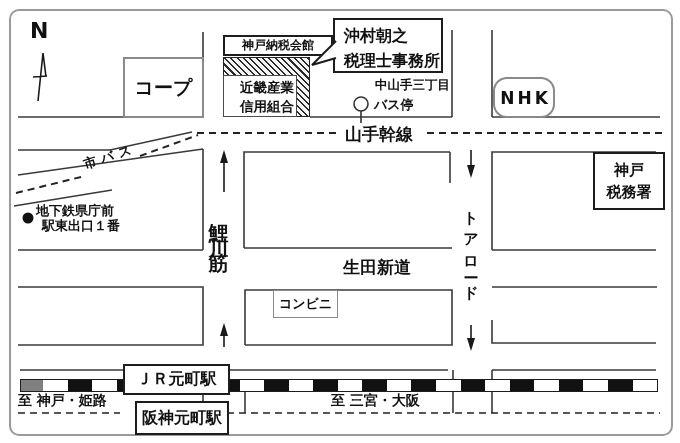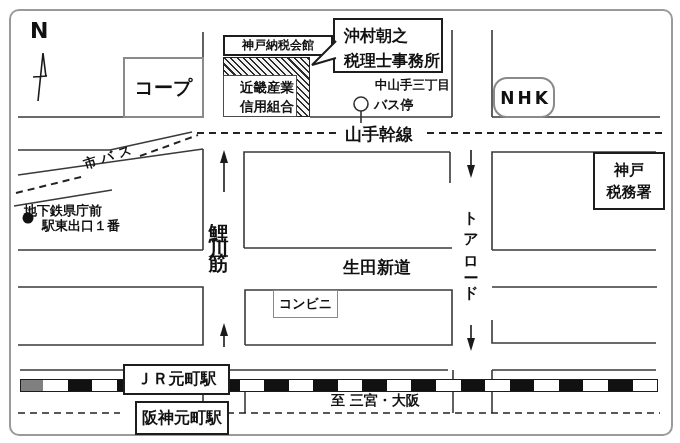--- a/index.html
+++ b/index.html
@@ -126,21 +126,21 @@
 
   <div class="lbl" id="busstop-label-area" style="left:375px;top:77px;">中山手三丁目</div>
   <div class="lbl" style="left:374px;top:96px;font-size:13px;">バス停</div>
 
   <div class="box gray-box" style="left:493px;top:77px;width:62px;height:41px;font-size:17px;letter-spacing:3px;padding-left:3px;border-radius:14px;">NHK</div>
 
   <div class="lbl" style="left:345px;top:123px;font-size:17px;">山手幹線</div>
 
   <div class="lbl" style="left:84px;top:156px;font-size:13px;letter-spacing:5px;transform:rotate(-18deg);transform-origin:left center;">市バス</div>
 
-  <div class="lbl" style="left:24px;top:202px;font-size:13px;text-align:right;">地下鉄県庁前</div>
+  <div class="lbl" style="left:36px;top:202px;font-size:13px;text-align:right;">地下鉄県庁前</div>
   <div class="lbl" style="left:42px;top:217px;font-size:13px;">駅東出口１番</div>
 
   <div class="vtext" style="left:206px;top:207px;font-size:20px;letter-spacing:15px;">鯉川筋</div>
 
   <div class="lbl" style="left:337px;top:256px;font-size:17px;margin-left:6px;">生田新道</div>
 
   <div class="vtext" style="left:461px;top:200px;font-size:15px;letter-spacing:6px;">トアロード</div>
 
   <div class="box black-box" style="left:593px;top:152px;width:72px;height:58px;font-size:15px;flex-direction:column;line-height:22px;">
     <div>神戸</div>
@@ -173,16 +173,17 @@
       <div style="flex: 1 1 0%; background: rgb(17, 17, 17);"></div>
       <div style="flex: 1 1 0%; background: rgb(255, 255, 255);"></div>
       <div style="flex: 1 1 0%; background: rgb(17, 17, 17);"></div>
       <div style="flex: 1 1 0%; background: rgb(255, 255, 255);"></div>
       <div style="flex: 1 1 0%; background: rgb(17, 17, 17);"></div>
       <div style="flex: 1 1 0%; background: rgb(255, 255, 255);"></div>
     </div>
 
   <div class="box black-box station-box" style="left:123px;top:364px;width:107px;height:31px;font-size:16px;">ＪＲ元町駅</div>
 
+  <div class="lbl" style="left:18px;top:392px;font-size:14px;">至 神戸・姫路</div>
   <div class="lbl" style="left:331px;top:392px;font-size:14px;">至 三宮・大阪</div>
 
   <div class="box black-box station-box" style="left:120px;top:401px;width:94px;height:34px;font-size:16px;margin-left:15px;">阪神元町駅</div>
 </div>
 
 </body></html>

